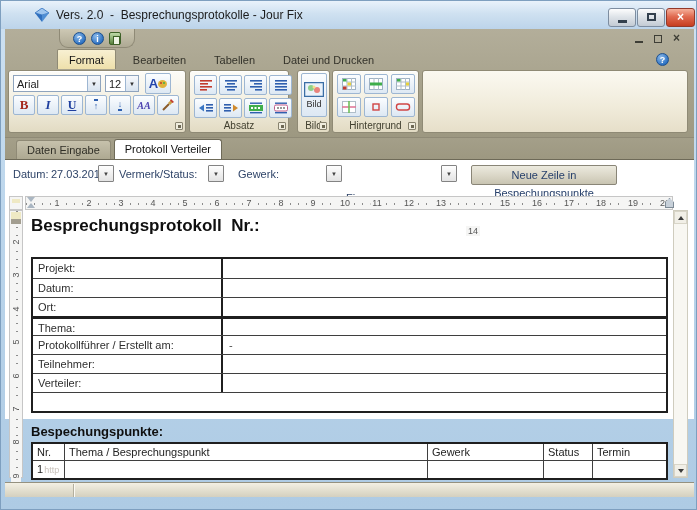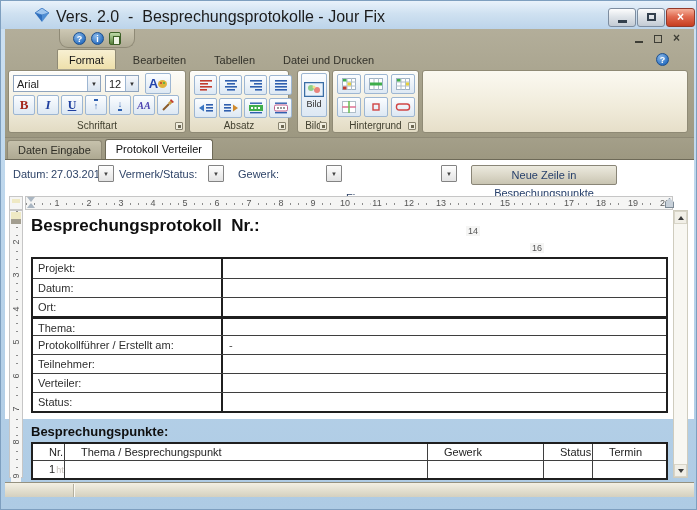--- a/index.html
+++ b/index.html
@@ -8,21 +8,21 @@
     position:relative;width:697px;height:510px;
     background:linear-gradient(180deg,#cfe2f2 0%,#bcd6ec 40%,#aecbe4 100%);
     border:1px solid #7e9fbf;
     font-family:"Liberation Sans",sans-serif;
     overflow:hidden;
   }
 
   
   .titlebar{position:absolute;left:0;top:0;width:697px;height:28px;
     background:linear-gradient(180deg,#e9f2fb 0%,#cfe1f1 45%,#bcd4ea 100%);}
-  .title-text{position:absolute;left:55px;top:7px;font-size:16px;color:#1c1c1c;white-space:pre;}
+  .title-text{position:absolute;left:55px;top:7px;font-size:12px;color:#1c1c1c;white-space:pre;}
   .title-icon{position:absolute;left:34px;top:7px;width:14px;height:14px;}
   .wbtn{position:absolute;top:7px;height:19px;border:1px solid #7d8da0;border-radius:3px;
     background:linear-gradient(180deg,#fdfdfd 0%,#dfe4e9 45%,#c3cbd4 100%);}
   .wbtn.min{left:607px;width:28px;}
   .wbtn.max{left:636px;width:28px;}
   .wbtn.close{left:665px;width:29px;border-color:#93392a;
     background:linear-gradient(180deg,#f5b09a 0%,#e06a50 45%,#c63d20 100%);}
   .g-min{width:9px;height:3px;background:#33404d;margin:11px auto 0;}
   .g-max{width:9px;height:8px;border:2px solid #33404d;margin:4px auto 0;}
   .g-close{color:#fff;font-weight:bold;font-size:12px;text-align:center;line-height:17px;}
@@ -88,21 +88,21 @@
   .glyph-sub{color:#2e5fae;font-size:9px;font-weight:bold;border-bottom:2px solid #2e5fae;}
   .glyph-case{color:#4a3fae;font-style:italic;font-weight:bold;font-size:10px;font-family:"Liberation Serif",serif;}
   .fontcolor-a{font-size:13px;font-weight:bold;color:#2244aa;line-height:10px;}
 
   .bigbtn{position:absolute;left:3px;top:2px;width:26px;height:44px;border:1px solid #9db6d2;border-radius:2px;
     background:linear-gradient(180deg,#fbfdff,#dde8f3);display:flex;flex-direction:column;
     align-items:center;justify-content:center;gap:2px;}
   .bigbtn-label{font-size:9px;color:#2f2f2f;}
 
   
-  .vtabs{position:absolute;left:6px;top:138px;height:20px;display:flex;gap:3px;align-items:flex-end;}
+  .vtabs{position:absolute;left:15px;top:138px;height:20px;display:flex;gap:3px;align-items:flex-end;}
   .vtab{padding:3px 10px 3px;font-size:11px;color:#2f2e26;background:linear-gradient(180deg,#c6c1ac,#aea992);
     border:1px solid #8f8a76;border-bottom:none;border-radius:3px 3px 0 0;}
   .vtab.active{background:#fff;color:#101010;border-color:#6e6a58;position:relative;z-index:3;padding-bottom:4px;}
 
   .content{position:absolute;left:4px;top:158px;width:689px;height:260px;background:#fff;
     border-top:1px solid #6e6a58;}
 
   
   .flabel{position:absolute;font-size:11px;color:#2f4468;}
   .fvalue{position:absolute;font-size:11px;color:#2f4468;}
@@ -142,21 +142,21 @@
   .itr{display:flex;height:19px;}
   .itr + .itr{border-top:1px solid #3f3f3f;}
   .itr.thick{border-top:3px solid #1f1f1f;}
   .itl{width:190px;border-right:2px solid #1f1f1f;padding:3px 0 0 5px;font-size:11px;color:#2e2e2e;}
   .itv{flex:1;padding:3px 0 0 6px;font-size:11px;color:#4a4a4a;}
 
   .pheading{position:absolute;left:26px;top:264px;font-size:13px;font-weight:bold;color:#0f0f0f;}
   .ptbl{position:absolute;left:26px;top:282px;width:637px;border:2px solid #1f1f1f;background:#fff;}
   .ptr{display:grid;grid-template-columns:32px 363px 116px 49px 1fr;height:17px;}
   .ptr.head{border-bottom:1px solid #3f3f3f;}
-  .ptc{border-right:1px solid #3f3f3f;padding:2px 3px 0 4px;font-size:11px;color:#242424;overflow:hidden;white-space:nowrap;margin-left:12px;}
+  .ptc{border-right:1px solid #3f3f3f;padding:2px 3px 0 4px;font-size:11px;color:#242424;overflow:hidden;white-space:nowrap;}
   .ptc:last-child{border-right:none;}
   .pt-hint{color:#c9c2bb;font-size:9px;margin-left:1px;}
 
   
   .vscroll{position:absolute;left:668px;top:50px;width:15px;height:268px;background:#f8f7f2;border:1px solid #cfccbe;}
   .sbtn{position:absolute;left:0;width:13px;height:13px;background:#f1efe7;border:1px solid #d8d5c8;
     display:flex;align-items:center;justify-content:center;}
   .sbtn.up{top:0;}
   .sbtn.down{bottom:0;}
   .tri-up{width:0;height:0;border-left:3px solid transparent;border-right:3px solid transparent;border-bottom:4px solid #3c3c3c;}
@@ -247,21 +247,20 @@
       <div class="rbtn" style="left:124px;top:24px;">
           <span class="glyph-case">AA</span>
         </div>
       <div class="rbtn" style="left:148px;top:24px;">
         <svg width="14" height="14" viewBox="0 0 14 14">
           <line x1="2" y1="12" x2="8" y2="6" stroke="#8a5a2a" stroke-width="2"></line>
           <line x1="8" y1="6" x2="10.5" y2="3.5" stroke="#c9a24a" stroke-width="3"></line>
           <polygon points="10,1 13,4 11.5,5 9,2.5" fill="#c23b2e"></polygon>
         </svg>
       </div>
-      <div class="group-label">Schriftart</div>
       <div class="launcher"></div>
     </div>
 
     <div class="group g-absatz">
       <div class="rbtn" style="left:4px;top:4px;width:23px;">
         <svg width="14" height="12" viewBox="0 0 14 12">
           <rect x="1" y="1" width="12" height="1.6" fill="#c23b2e"></rect>
             <rect x="1" y="4" width="8" height="1.6" fill="#c23b2e"></rect>
           <rect x="1" y="7" width="12" height="1.6" fill="#c23b2e"></rect>
             <rect x="1" y="10" width="7" height="1.6" fill="#c23b2e"></rect>
@@ -439,21 +438,21 @@
           <span class="hrnum" style="left: 191px;">6</span>
           <span class="hrnum" style="left: 223px;">7</span>
           <span class="hrnum" style="left: 255px;">8</span>
           <span class="hrnum" style="left: 287px;">9</span>
           <span class="hrnum" style="left: 319px;">10</span>
           <span class="hrnum" style="left: 351px;">11</span>
           <span class="hrnum" style="left: 383px;">12</span>
           <span class="hrnum" style="left: 415px;">13</span>
           <span class="hrnum" style="left: 447px; margin-top: 28px;">14</span>
           <span class="hrnum" style="left: 479px; text-align: right;">15</span>
-          <span class="hrnum" style="left: 511px; margin-top: 45px;">16</span>
+          <span class="hrnum" style="left: 511px;">16</span>
           <span class="hrnum" style="left: 543px;">17</span>
           <span class="hrnum" style="left: 575px;">18</span>
           <span class="hrnum" style="left: 607px;">19</span>
           <span class="hrnum" style="left: 639px;">20</span>
         </div>
       </div>
     <div class="ind-left">
         <div class="t"></div>
         <div class="b"></div>
       </div>
@@ -497,25 +496,24 @@
         </div>
         <div class="itr">
           <div class="itl">Teilnehmer:</div>
           <div class="itv"></div>
         </div>
         <div class="itr">
           <div class="itl">Verteiler:</div>
           <div class="itv"></div>
         </div>
         <div class="itr">
-          <div class="itl">Status:</div>
-          <div class="itv"></div>
-        </div>
-      </div>
-    <div class="pheading">Besprechungspunkte:</div>
+          <div class="itv"></div>
+        </div>
+      </div>
+    <div class="pheading">Bespechungspunkte:</div>
     <div class="ptbl">
         <div class="ptr head">
           <div class="ptc">Nr.</div>
           <div class="ptc">Thema / Besprechungspunkt</div>
           <div class="ptc">Gewerk</div>
           <div class="ptc">Status</div>
           <div class="ptc">Termin</div>
         </div>
         <div class="ptr">
           <div class="ptc"><span>1</span><span class="pt-hint">http</span></div>

